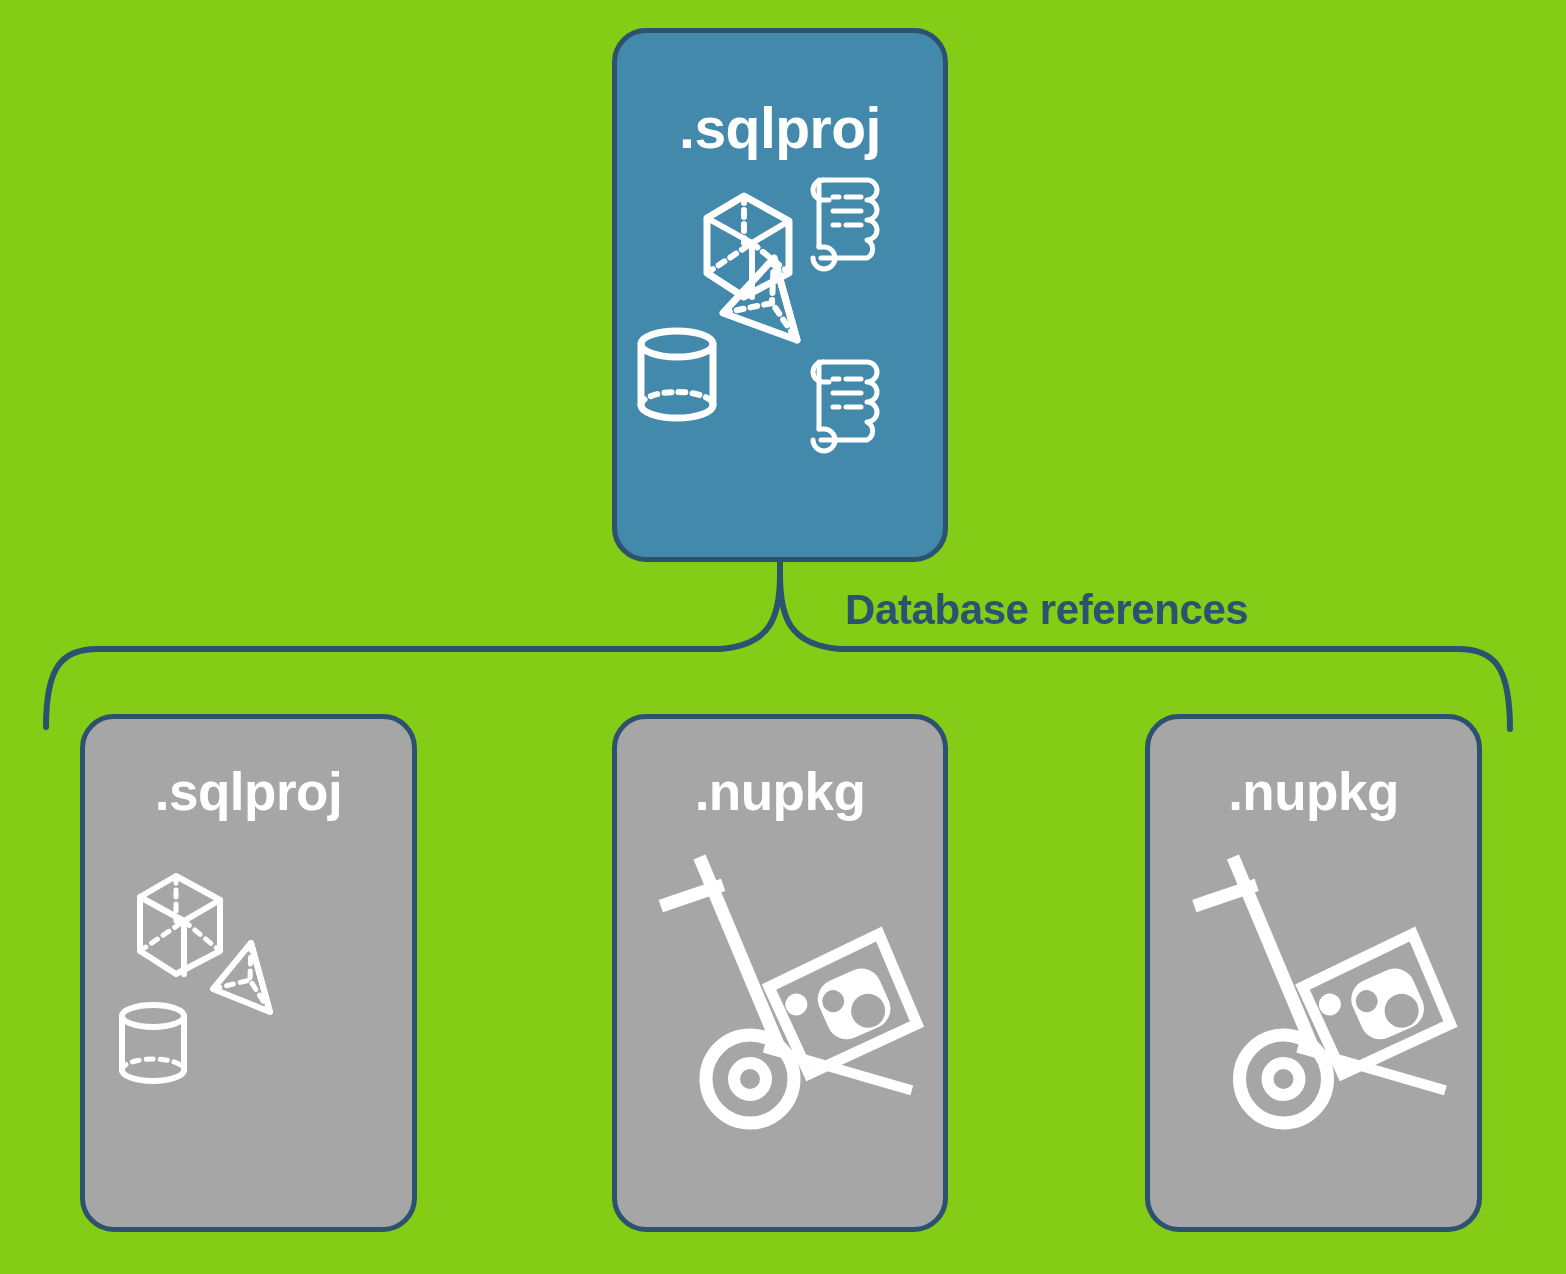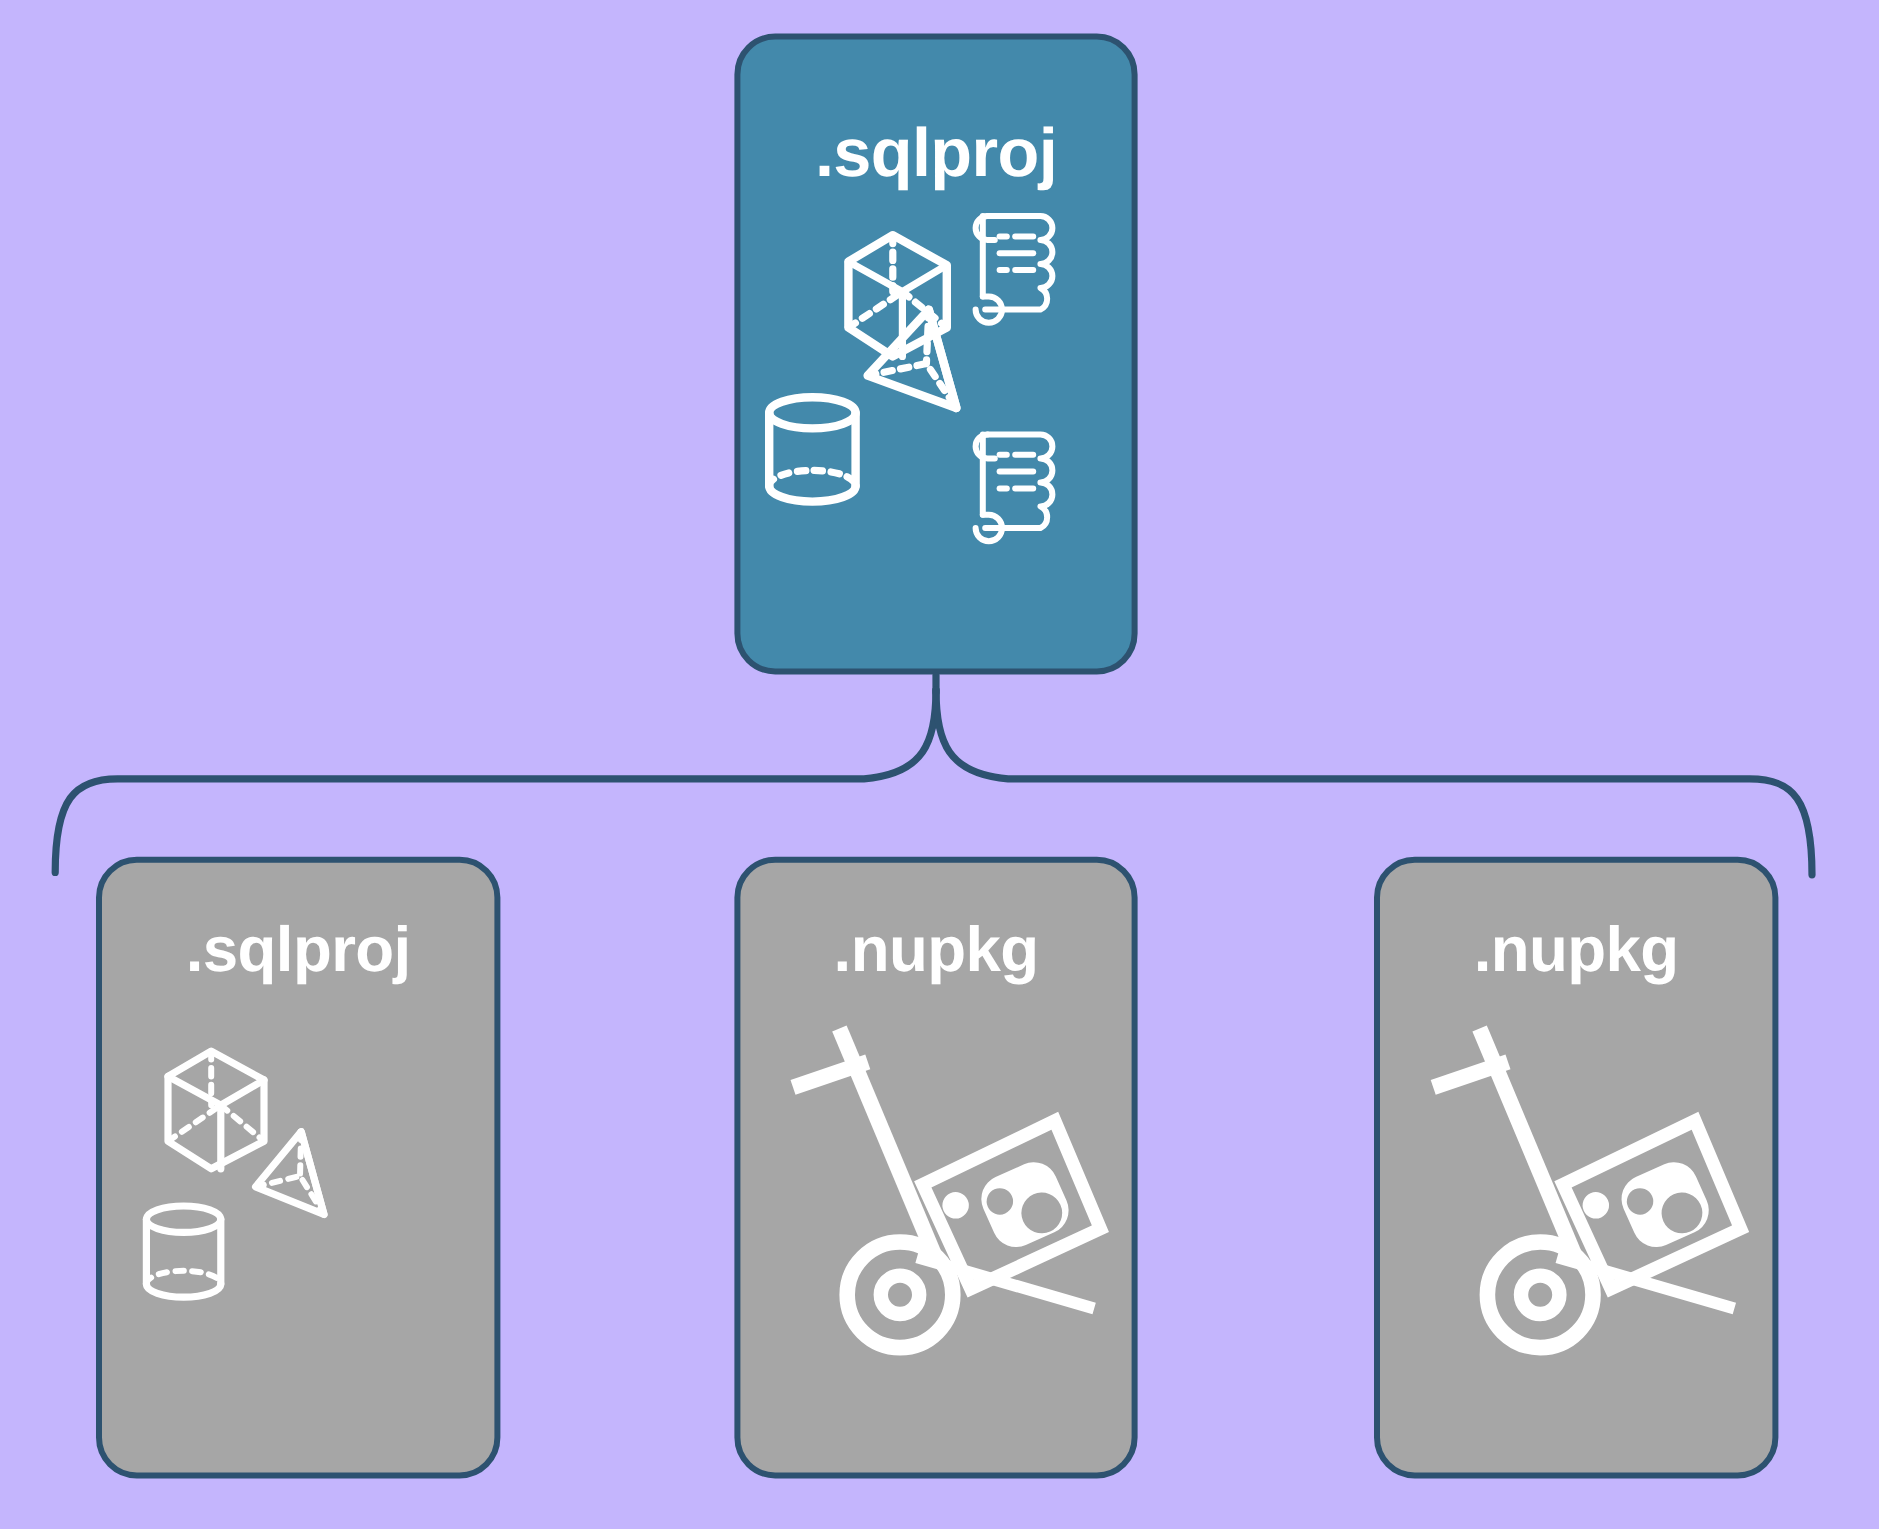--- a/index.html
+++ b/index.html
@@ -8,21 +8,21 @@
     padding: 0;
     background: #ffffff;
   }
   body {
     font-family: "Liberation Sans", sans-serif;
   }
   #stage {
     position: relative;
     width: 1566px;
     height: 1274px;
-    background: #c4b5fd;
+    background: #84cc16;
     overflow: hidden;
   }
 
   
   .card {
     position: absolute;
     box-sizing: border-box;
     border: 5px solid #2d5270;
     border-radius: 34px;
     display: block;
@@ -152,20 +152,21 @@
     <path d="M780,575
              C780,618 770,645 720,649
              L98,649
              C62,649 46,666 46,727" fill="none" stroke="#2d5270" stroke-width="6" stroke-linecap="round" stroke-linejoin="round"></path>
     <path d="M780,575
              C780,618 790,645 840,649
              L1458,649
              C1494,649 1510,666 1510,729" fill="none" stroke="#2d5270" stroke-width="6" stroke-linecap="round" stroke-linejoin="round"></path>
   </svg>
 
+  <div id="brace-label">Database references</div>
 
   <div class="card gray" style="left:80px; top:714px; width:337px; height:518px;">
     <div class="card-title small">.sqlproj</div>
 
     <div class="card-art" style="top:140px; height:250px;">
       <svg width="337" height="250" viewBox="0 0 337 250">
 
         <g fill="none" stroke="#ffffff" stroke-width="6" stroke-linejoin="round" stroke-linecap="round">
           <polygon points="55,38 91,17 135,41 135,92 91,115 55,92"></polygon>
           <polyline points="55,38 99,62 135,41"></polyline>

